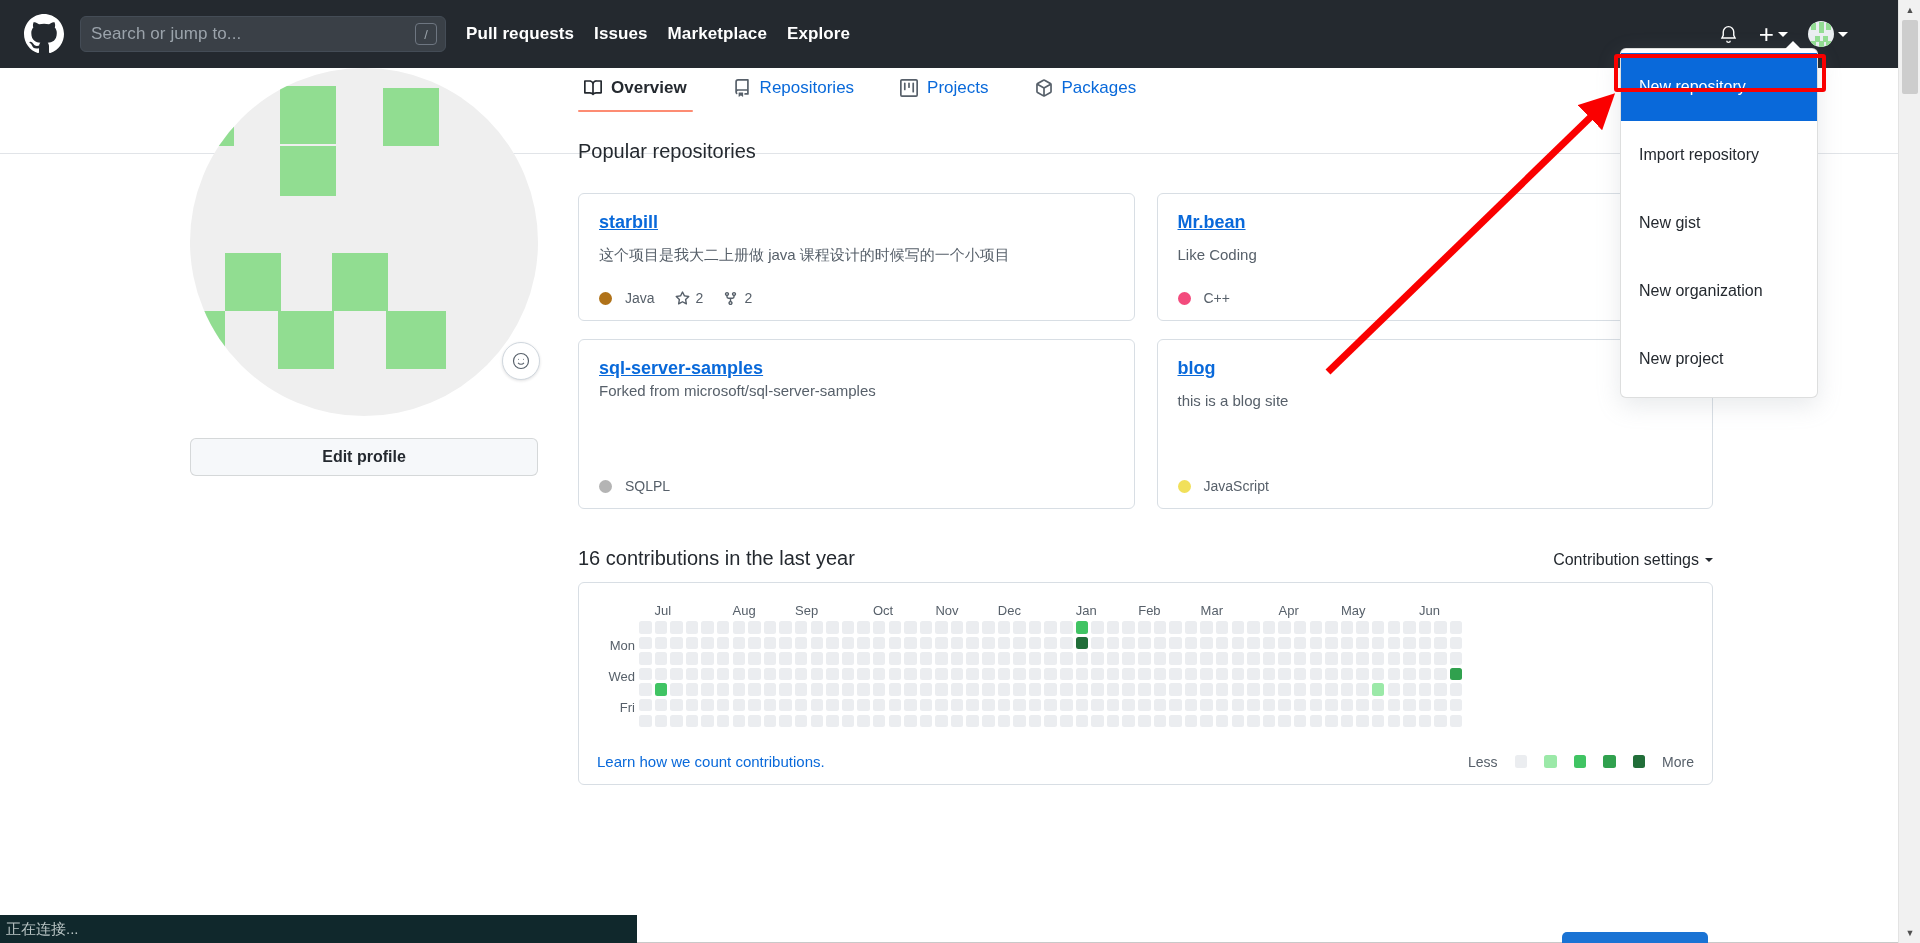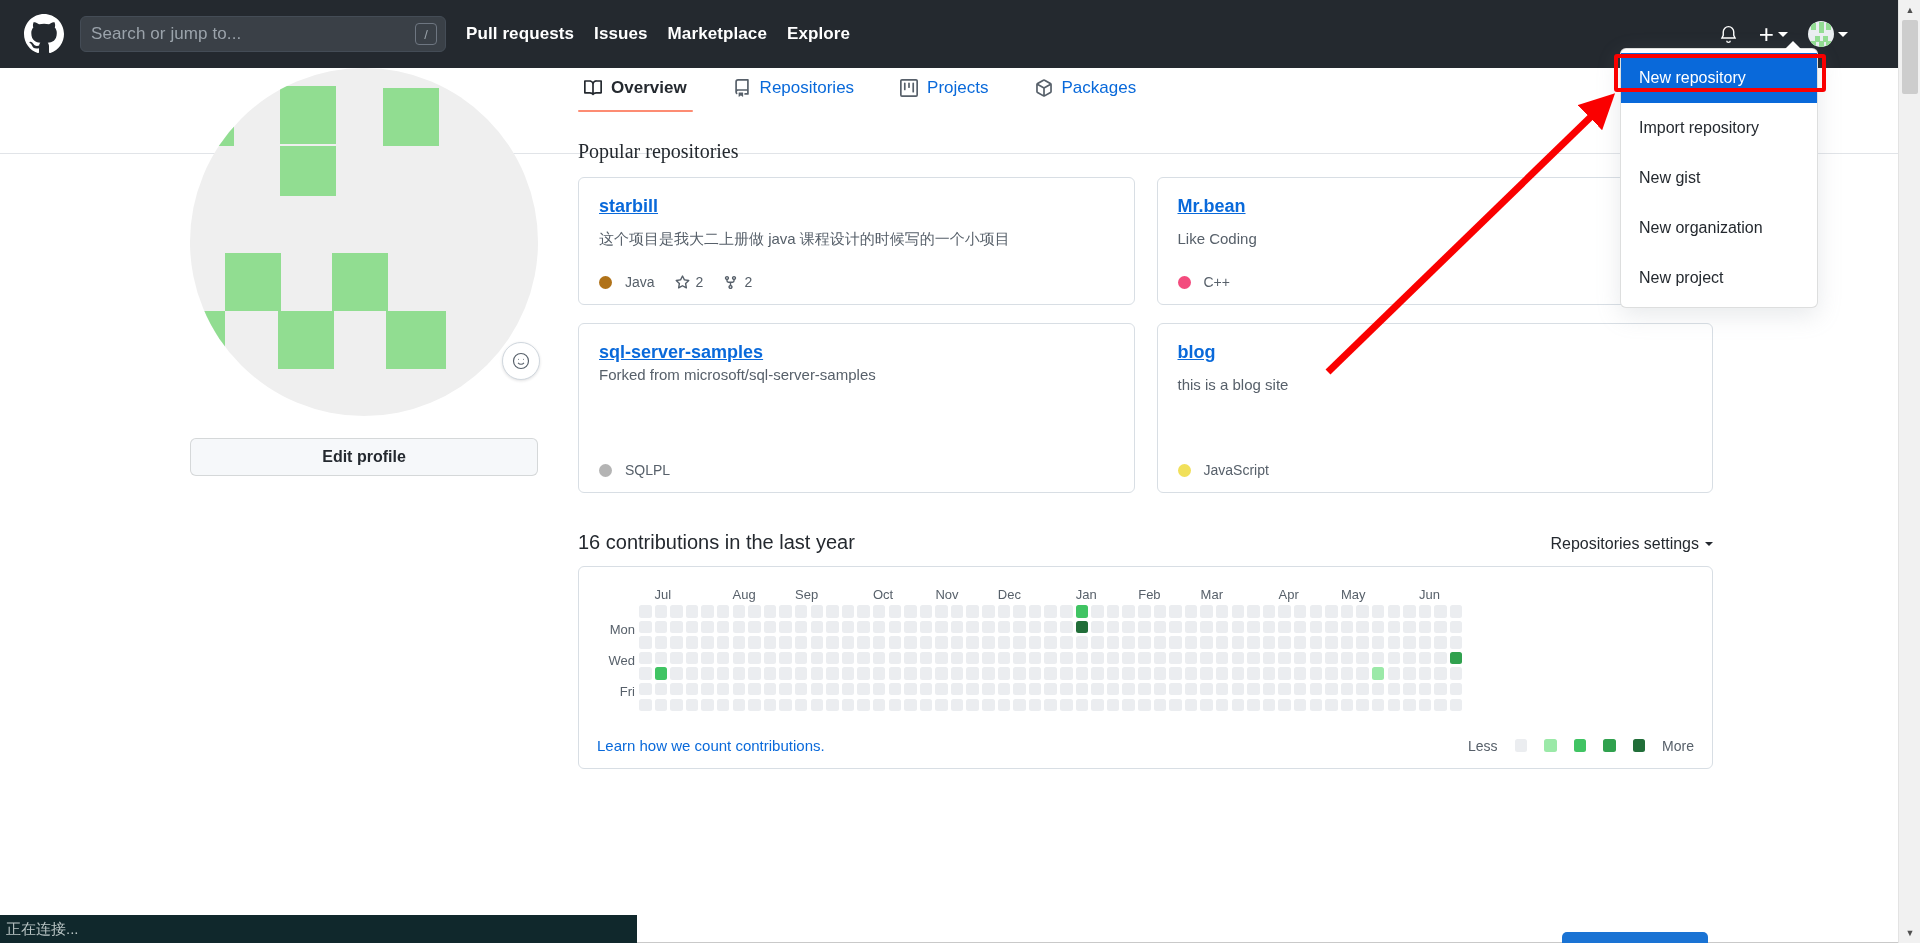--- a/index.html
+++ b/index.html
@@ -131,25 +131,25 @@
   .tab.active .tico svg { fill: #24292f; }
   .tab.active::after {
     content: ""; position: absolute; left: 0; right: 0; bottom: 0;
     height: 2px; background: #fd8c73; border-radius: 2px;
   }
 
   .sec-head {
     display: flex; align-items: baseline; justify-content: space-between;
     margin-top: 18px;
   }
-  .sec-title { font-size: 20px; color: #24292f; font-weight: 400; font-family: Liberation Serif, serif; }
+  .sec-title { font-size: 20px; color: #24292f; font-weight: 400; }
   .sec-link { font-size: 16px; color: #57606a; }
 
   .repo-grid {
-    margin-top: 14px;
+    margin-top: 30px;
     display: grid; grid-template-columns: 1fr 1fr; gap: 18px 22px;
   }
   .repo-card {
     border: 1px solid #d8dee4; border-radius: 6px;
     padding: 18px 20px 16px 20px;
     height: 128px; position: relative; background: #fff;
   }
   .repo-card.tall { height: 170px; }
   .repo-name { font-size: 18px; color: #0969da; font-weight: 600; display: inline-block; }
   .repo-fork { font-size: 15px; color: #57606a; margin-top: 3px; }
@@ -213,21 +213,21 @@
     padding: 4px 0;
     z-index: 50;
   }
   .dropdown::before {
     content: ""; position: absolute; top: -8px; right: 16px;
     width: 0; height: 0;
     border-left: 8px solid transparent; border-right: 8px solid transparent;
     border-bottom: 8px solid #ffffff;
   }
   .dd-item {
-    padding: 16px 18px; font-size: 16px; color: #24292f; white-space: nowrap; cursor: pointer;
+    padding: 25px 18px; font-size: 16px; color: #24292f; white-space: nowrap; cursor: pointer;
   }
   .dd-item.sel { background: #0969da; color: #ffffff; }
 
   
   .ann-box {
     position: absolute; top: 54px; left: 1614px;
     width: 212px; height: 38px;
     border: 4px solid #fa0000; border-radius: 3px;
     z-index: 60; pointer-events: none;
   }
@@ -437,21 +437,21 @@
               <span class="lang-dot" style="background:#f1e05a"></span>
               <span>JavaScript</span>
             </span>
           </div>
         </div>
       </div>
 
       <div class="contrib-head">
         <div class="contrib-title">16 contributions in the last year</div>
         <div class="contrib-settings">
-          <span>Repositories settings</span>
+          <span>Contribution settings</span>
           <span class="caret-d"></span>
         </div>
       </div>
 
       <div class="contrib-panel">
         <div class="cal-wrap">
           <div class="day-labels">
             <span></span>
             <span>Mon</span>
             <span></span>

